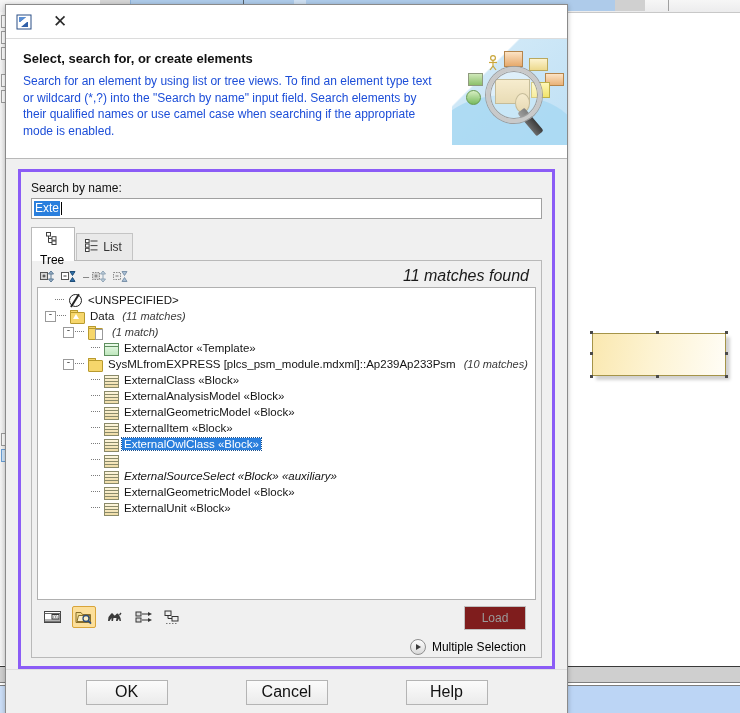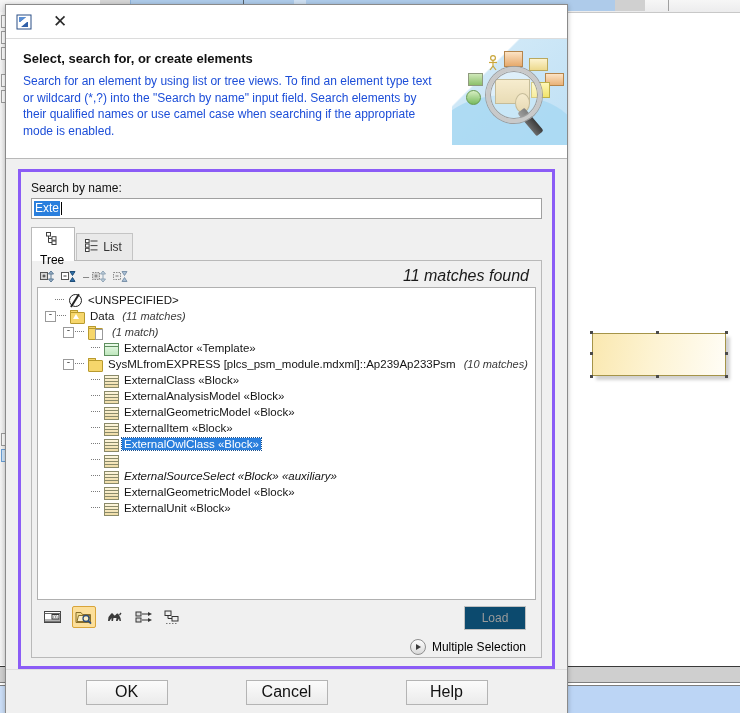--- a/index.html
+++ b/index.html
@@ -155,21 +155,21 @@
   .ic-unspec{position:absolute;left:2px;top:0px;width:11px;height:11px;border:1.5px solid #222;border-radius:50%;}
   .ic-unspec:after{content:"";position:absolute;left:4px;top:-2px;width:1.5px;height:15px;background:#222;transform:rotate(32deg);}
 
   
   #panel-bottom{height:46px;display:flex;align-items:flex-start;padding:6px 4px 0 6px;}
   #pb-icons{display:flex;align-items:center;gap:9px;}
   .pb-icon{width:20px;height:18px;position:relative;cursor:pointer;}
   .pb-icon.active{background:#fcdf9a;border:1px solid #d8a43a;border-radius:2px;width:22px;height:20px;}
   #pb-right{margin-left:auto;display:flex;flex-direction:column;align-items:flex-end;gap:9px;padding-right:6px;}
   #load-btn{
-    width:60px;height:22px;background:#0c4a6e;border:1px solid #c0c0c0;color:#9a9a9a;
+    width:60px;height:22px;background:#7f1d1d;border:1px solid #c0c0c0;color:#9a9a9a;
     font-size:12px;display:flex;align-items:center;justify-content:center;cursor:default;
   }
   #multi-sel{display:flex;align-items:center;gap:6px;cursor:pointer;font-size:12px;}
   #multi-circle{
     width:14px;height:14px;border-radius:50%;border:1px solid #8e8e8e;
     background:linear-gradient(#fdfdfd,#d9d9d9);display:flex;align-items:center;justify-content:center;
   }
   #multi-tri{width:0;height:0;border-top:3.5px solid transparent;border-bottom:3.5px solid transparent;border-left:5px solid #3a3a3a;margin-left:1px;}
 
   

